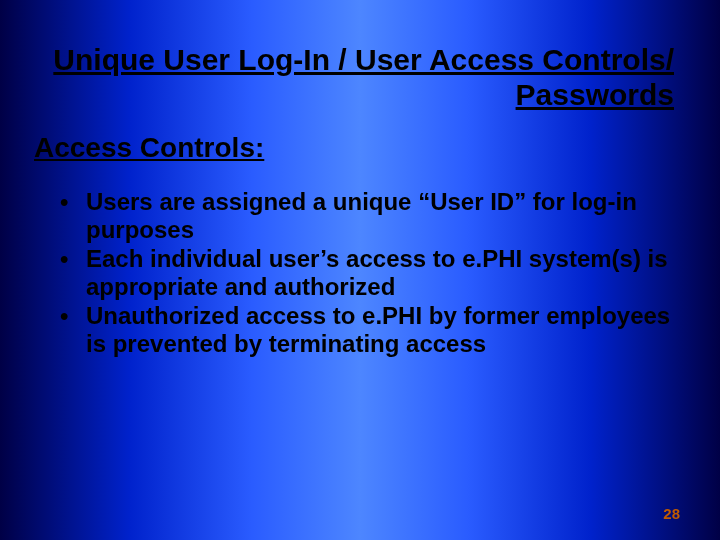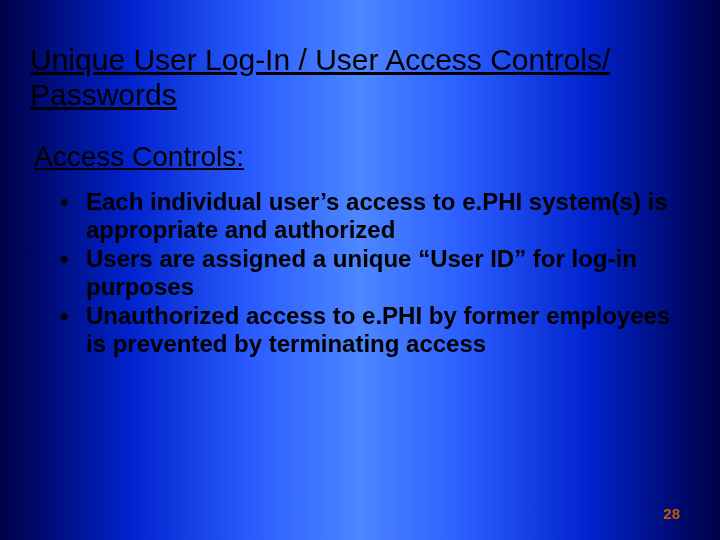--- a/index.html
+++ b/index.html
@@ -24,32 +24,32 @@
       #000046 100%
     );
     position: relative;
     box-sizing: border-box;
   }
   .title-block {
     position: absolute;
     top: 43px;
     left: 30px;
     right: 46px;
-    text-align: left;
-    font-weight: normal;
+    text-align: right;
+    font-weight: bold;
     font-size: 30px;
     line-height: 1.15;
     color: #000;
     text-decoration: underline;
   }
   .subtitle {
     position: absolute;
-    top: 141px;
+    top: 132px;
     left: 34px;
-    font-weight: normal;
+    font-weight: bold;
     font-size: 28px;
     color: #000;
     text-decoration: underline;
   }
   .bullets {
     position: absolute;
     top: 188px;
     left: 60px;
     right: 40px;
     color: #000;
@@ -82,19 +82,19 @@
 </head>
 <body>
 
 <div class="slide">
 
   <div class="title-block">Unique User Log-In / User Access Controls/ Passwords</div>
 
   <div class="subtitle">Access Controls:</div>
 
   <div class="bullets">
+    <div class="bullet">Users are assigned a unique “User ID” for log-in purposes</div>
     <div class="bullet">Each individual user’s access to e.PHI system(s) is appropriate and authorized</div>
-    <div class="bullet">Users are assigned a unique “User ID” for log-in purposes</div>
     <div class="bullet">Unauthorized access to e.PHI by former employees is prevented by terminating access</div>
   </div>
 
   <div class="pagenum">28</div>
 </div>
 
 </body></html>

